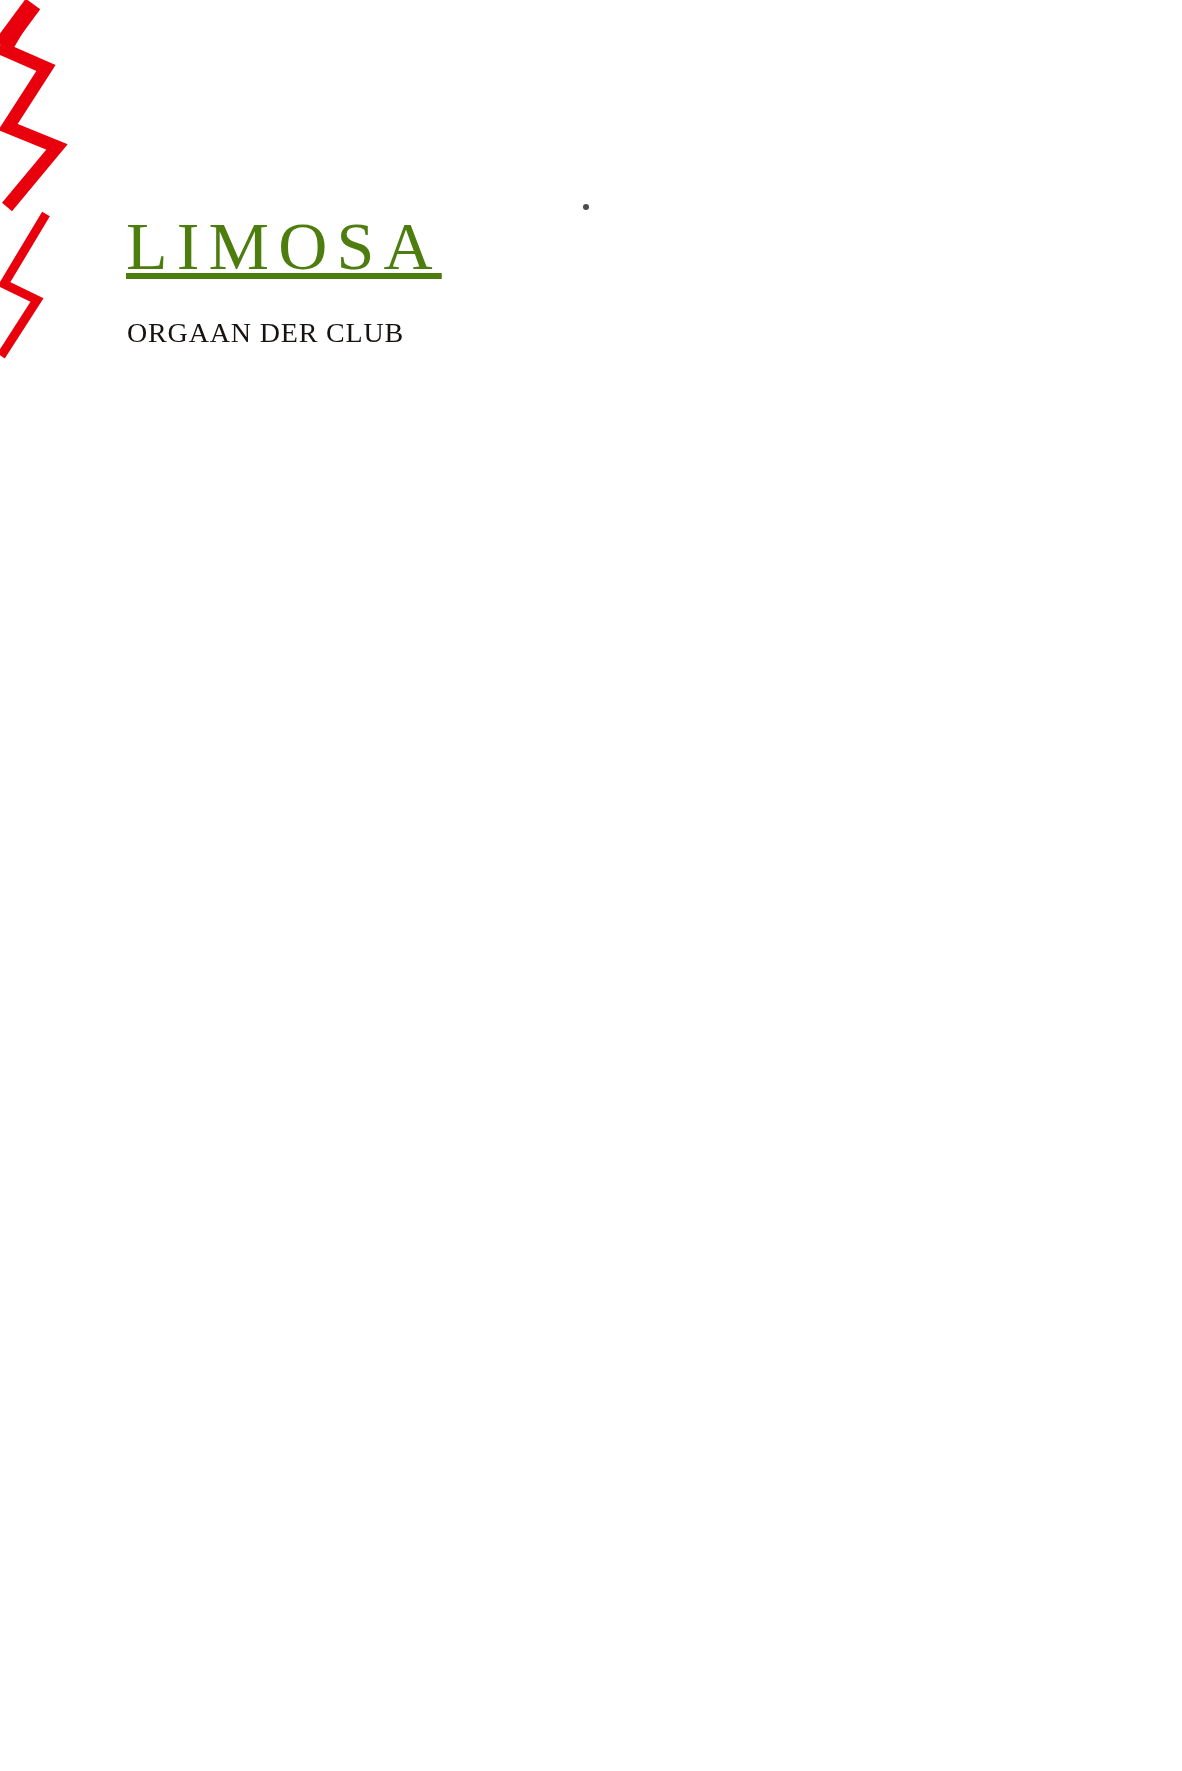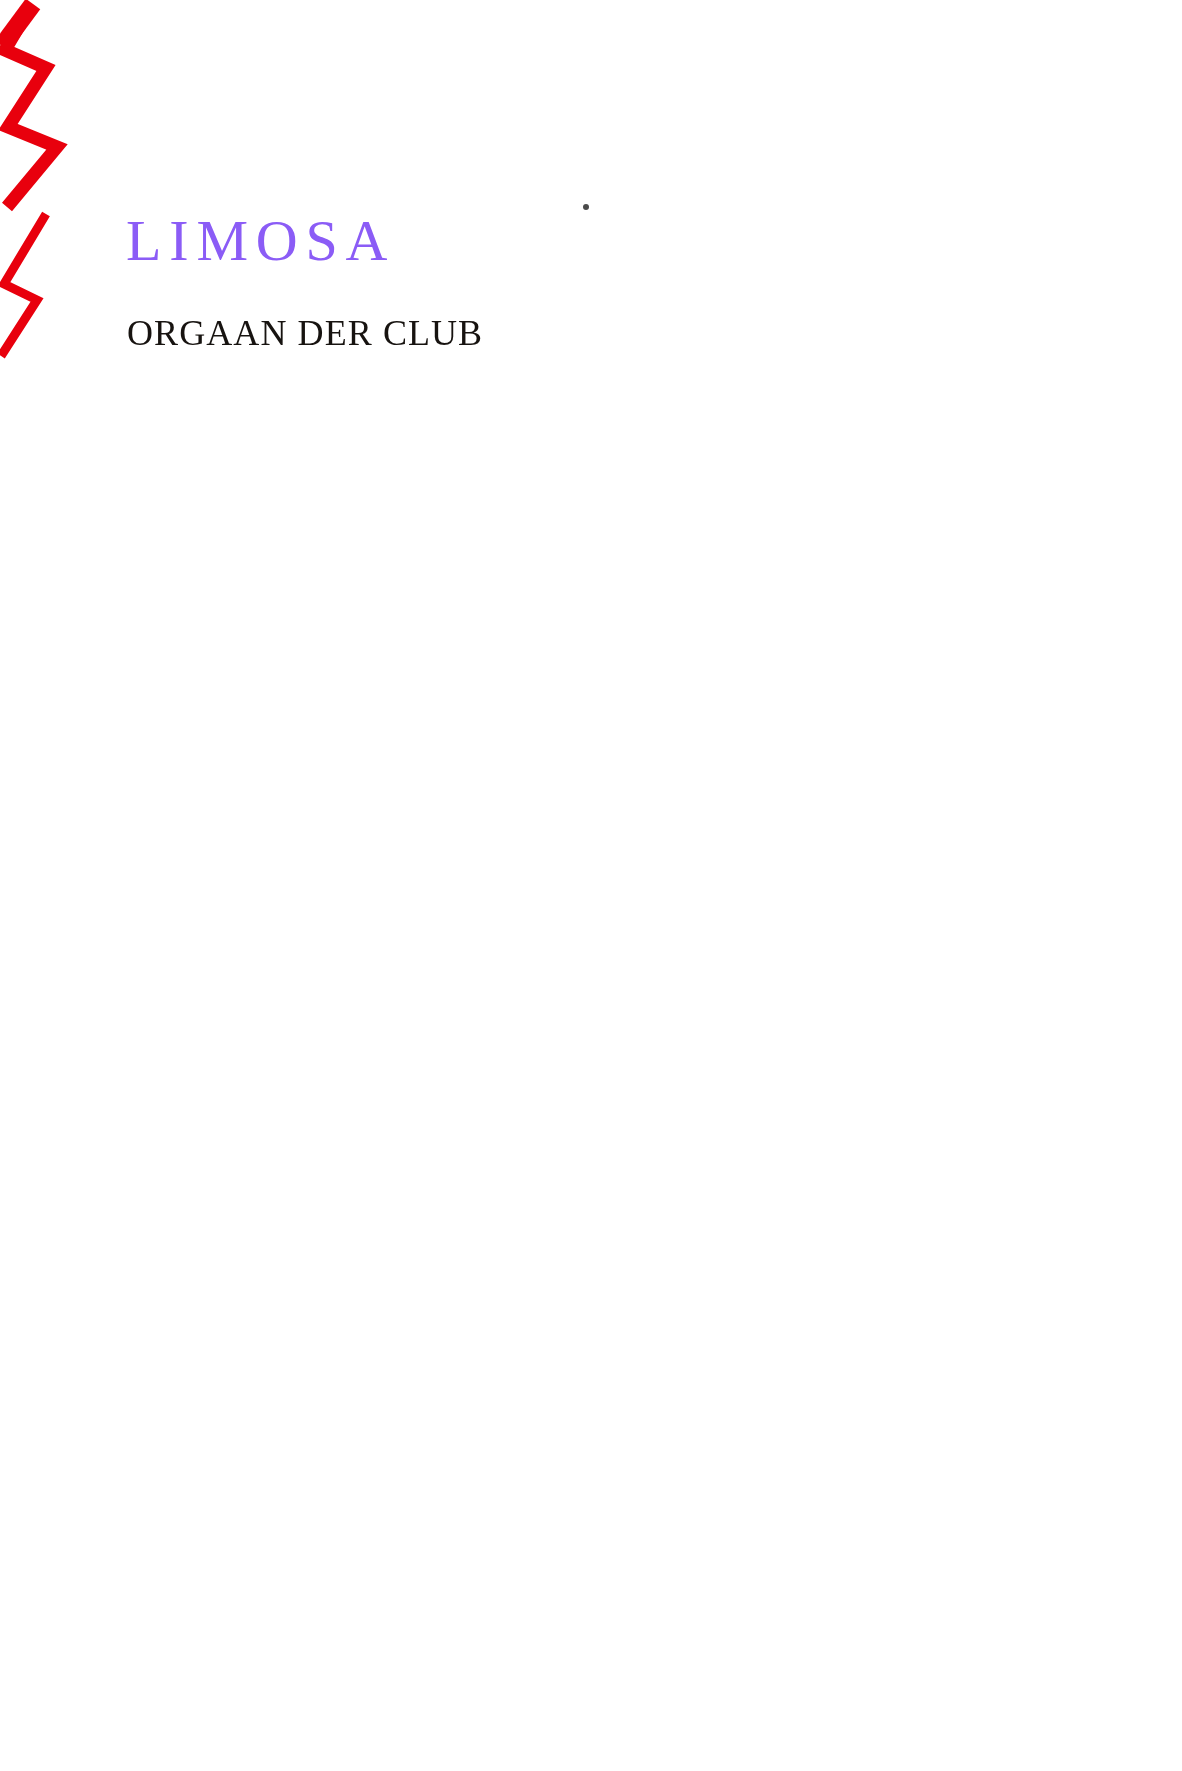--- a/index.html
+++ b/index.html
@@ -20,42 +20,43 @@
     left: 0;
     top: 0;
     width: 72px;
     height: 375px;
   }
   .title {
     position: absolute;
     left: 126px;
     top: 212px;
     margin: 0;
-    font-size: 58px;
+    font-size: 68px;
     font-weight: normal;
     line-height: 1;
     letter-spacing: 0.135em;
-    color: #8b5cf6;
+    color: #4d7c0f;
     white-space: nowrap;
+    text-decoration: underline;
   }
   .ink-dot {
     position: absolute;
     left: 583px;
     top: 204px;
     width: 6px;
     height: 6px;
     border-radius: 50%;
     background: #2b2b2b;
     opacity: 0.85;
   }
   .subtitle {
     position: absolute;
     left: 127px;
     top: 311px;
-    font-size: 36px;
+    font-size: 28px;
     line-height: 44px;
     letter-spacing: 0.03em;
     color: #171310;
     white-space: nowrap;
   }
   .subtitle .line {
     margin: 0;
   }
 </style>
 </head>

